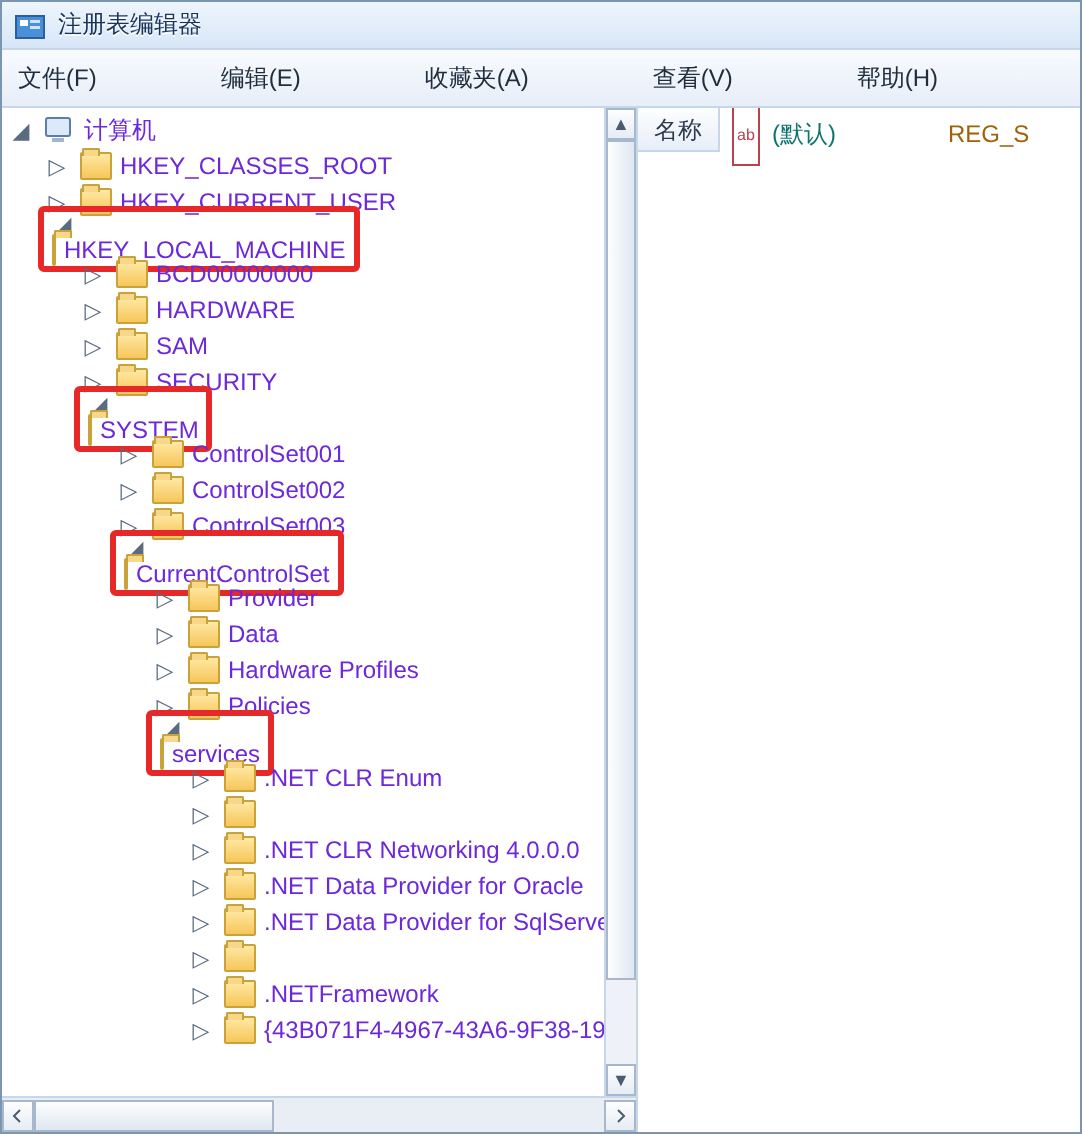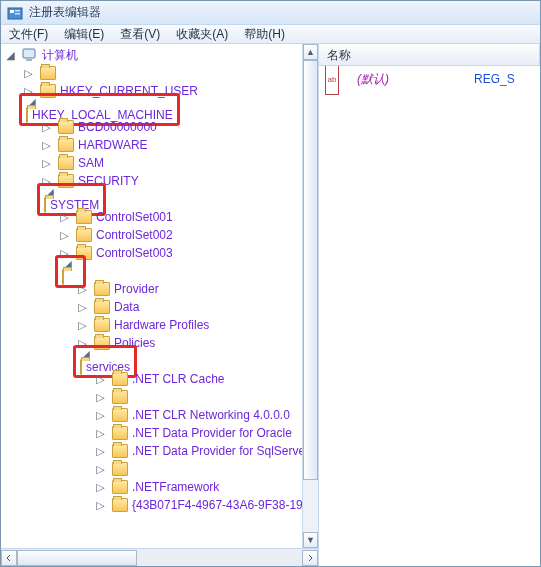--- a/index.html
+++ b/index.html
@@ -1,39 +1,39 @@
 <!DOCTYPE html>
 <html><head>
 <meta charset="utf-8">
 <style>
   * { margin: 0; padding: 0; box-sizing: border-box; font-family: "Microsoft YaHei", Tahoma, sans-serif; }
   body { width: 541px; height: 567px; background: #eaf0f7; overflow: hidden; font-size: 12px; }
   .window { width: 100%; height: 100%; display: flex; flex-direction: column; background: #fff; border: 1px solid #7a96b0; }
   .titlebar { height: 24px; background: linear-gradient(#eef5fd, #d7e6f7); border-bottom: 1px solid #c6d7ea; display: flex; align-items: center; padding: 0 6px; }
   .titlebar .icon { width: 16px; height: 16px; margin-right: 6px; }
   .titlebar .title { color: #1a355c; font-size: 12px; text-shadow: 0 1px 0 #fff; text-align: center; }
-  .menubar { height: 19px; background: linear-gradient(#f8fafe, #e7eef8); border-bottom: 1px solid #c6d7ea; display: flex; align-items: center; }
+  .menubar { height: 29px; background: linear-gradient(#f8fafe, #e7eef8); border-bottom: 1px solid #c6d7ea; display: flex; align-items: center; gap: 46px; }
   .menubar .menu { padding: 3px 8px; color: #1f2d3d; cursor: default; }
   .client { flex: 1; display: flex; position: relative; }
   .lpane { width: 318px; display: flex; flex-direction: column; border-right: 1px solid #c6d7ea; position: relative; }
   .tree-wrap { flex: 1; overflow-y: auto; overflow-x: hidden; background: #fff; padding: 2px 0 4px 0; position: relative; }
   .scrollx { height: 18px; background: #e9eef5; border-top: 1px solid #c6d7ea; display: flex; align-items: center; position: relative; }
   .scrollx .btn { width: 16px; height: 16px; border: 1px solid #a7b8cc; background: linear-gradient(#fdfefe,#e6ecf5); margin: 0 0; display:flex;align-items:center;justify-content:center; }
   .scrollx .track { flex:1; height:16px; position:relative; }
   .scrollx .thumb { position:absolute; left:0; top:0; height:16px; width:120px; border:1px solid #a7b8cc; background:linear-gradient(#fdfefe,#dfe7f2); }
-  .rpane { flex: 1; display: flex; flex-direction: column; background: #fff; }
+  .rpane { flex: 1; display: flex; flex-direction: row; background: #fff; }
   .listhdr { height: 22px; background: linear-gradient(#fdfefe,#e7eef7); border-bottom: 1px solid #c6d7ea; display:flex; }
   .listhdr .col { padding: 3px 8px; border-right: 1px solid #c6d7ea; color:#2b3a4d; }
   .listhdr .col.name { flex: 1; }
   .listhdr .col.type { width: 60px; }
   .listbody { flex:1; overflow:hidden; padding: 4px 6px; }
   .row { display:flex; align-items:center; height:18px; }
-  .row .valicon { width:14px; height:32px; margin-right:18px; border:1px solid #b8434d; background:#fff; display:flex;align-items:center;justify-content:center; font-size:8px; color:#b8434d; }
-  .row .valname { flex:1; color:#a21caf;font-style:italic; }
-  .row .valtype { width:60px; color:#1d4ed8; }
+  .row .valicon { width:14px; height:32px; margin-right:6px; border:1px solid #b8434d; background:#fff; display:flex;align-items:center;justify-content:center; font-size:8px; color:#b8434d; }
+  .row .valname { flex:1; color:#0f766e; }
+  .row .valtype { width:60px; color:#a16207; }
   
   ul.tree { list-style:none; }
   ul.tree ul { list-style:none; padding-left: 18px; }
   li.node { position:relative; }
   li.node > .line { display:flex; align-items:center; height:18px; padding-left:4px; white-space:nowrap; position:relative; }
   .toggle { width:11px; height:11px; margin-right:6px; display:flex; align-items:center; justify-content:center; color:#5b6b80; font-size:11px; cursor:default; }
   .toggle.empty { visibility:hidden; }
   .ficon { width:16px; height:14px; margin-right:4px; background: linear-gradient(#ffe9a3,#f7c65b); border:1px solid #caa23a; border-radius:1px; position:relative; }
   .ficon::before { content:""; position:absolute; left:0; top:-3px; width:7px; height:3px; background:#f7d78a; border:1px solid #caa23a; border-bottom:none; border-radius:1px 1px 0 0; }
   .cicon { width:16px; height:16px; margin-right:4px; }
@@ -55,42 +55,43 @@
       <rect x="1" y="3" width="14" height="11" fill="#4a90d9" stroke="#2b5f9e"></rect>
       <rect x="3" y="5" width="4" height="3" fill="#fff"></rect>
       <rect x="8" y="5" width="5" height="1.5" fill="#cfe3f7"></rect>
       <rect x="8" y="8" width="5" height="1.5" fill="#cfe3f7"></rect>
     </svg>
     <span class="title">注册表编辑器</span>
   </div>
   <div class="menubar">
     <div class="menu">文件(F)</div>
     <div class="menu">编辑(E)</div>
+    <div class="menu">收藏夹(A)</div>
     <div class="menu">查看(V)</div>
-    <div class="menu">收藏夹(A)</div>
     <div class="menu">帮助(H)</div>
   </div>
   <div class="client">
     <div class="lpane">
       <div class="tree-wrap">
         <ul class="tree">
           <li class="node">
             <div class="line">
               <span class="toggle">◢</span>
               <svg class="cicon" viewBox="0 0 16 16">
                   <rect x="1" y="2" width="12" height="9" rx="1" fill="#dce9f8" stroke="#5b7fa9"></rect>
                   <rect x="4" y="12" width="6" height="2" fill="#9fb6ce"></rect>
                 </svg>
               <span class="label">计算机</span>
             </div>
             <ul>
               <li class="node">
                   <div class="line">
                     <span class="toggle">▷</span>
                     <span class="ficon"></span>
+                    <span class="label">HKEY_CLASSES_ROOT</span>
                   </div>
                 </li>
               <li class="node">
                   <div class="line">
                     <span class="toggle">▷</span>
                     <span class="ficon"></span>
                     <span class="label">HKEY_CURRENT_USER</span>
                   </div>
                 </li>
               <li class="node">
@@ -147,21 +148,21 @@
                         </li>
                       <li class="node">
                           <div class="line">
                             <span class="toggle">▷</span>
                             <span class="ficon"></span>
                             <span class="label">ControlSet003</span>
                           </div>
                         </li>
                       <li class="node">
                         <div class="line">
-                            <span class="hl"><span class="toggle">◢</span><span class="ficon"></span></span>
+                            <span class="hl"><span class="toggle">◢</span><span class="ficon"></span><span class="label">CurrentControlSet</span></span>
                           </div>
                         <ul>
                           <li class="node">
                               <div class="line">
                                 <span class="toggle">▷</span>
                                 <span class="ficon"></span>
                                 <span class="label">Provider</span>
                               </div>
                             </li>
                           <li class="node">
@@ -187,21 +188,21 @@
                             </li>
                           <li class="node">
                             <div class="line">
                                 <span class="hl"><span class="toggle">◢</span><span class="ficon"></span><span class="label">services</span></span>
                               </div>
                             <ul>
                               <li class="node">
                                   <div class="line">
                                     <span class="toggle">▷</span>
                                     <span class="ficon"></span>
-                                    <span class="label">.NET CLR Cache</span>
+                                    <span class="label">.NET CLR Enum</span>
                                   </div>
                                 </li>
                               <li class="node">
                                   <div class="line">
                                     <span class="toggle">▷</span>
                                     <span class="ficon"></span>
                                   </div>
                                 </li>
                               <li class="node">
                                   <div class="line">

